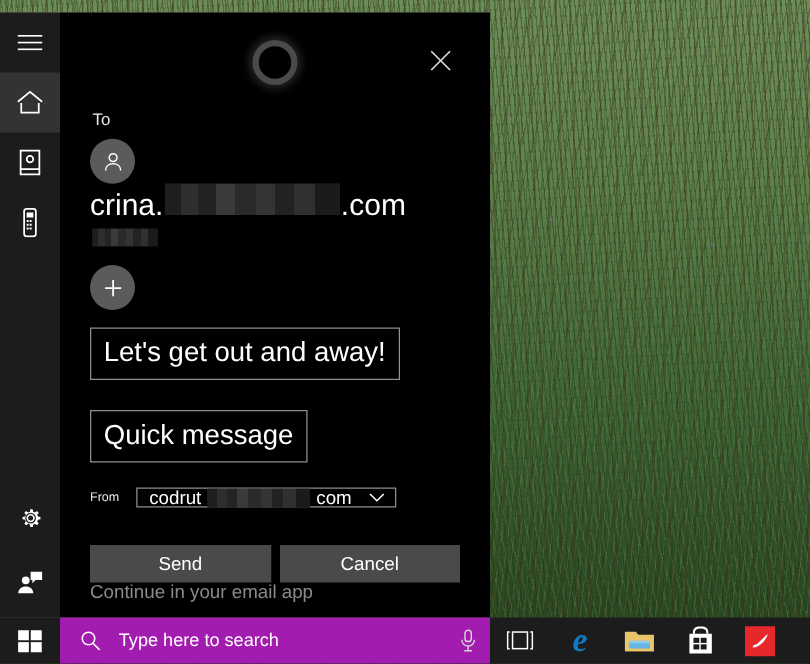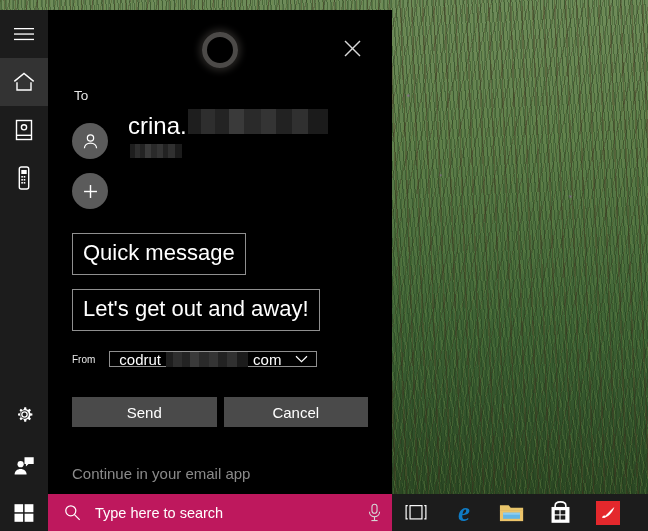--- a/index.html
+++ b/index.html
@@ -110,22 +110,23 @@
 
   .field-label {
     font-size: 13.5px;
     color: #e6e6e6;
     margin: 0 0 6px 2px;
     font-weight: 400;
   }
 
   .recipient-row {
     display: flex;
-    align-items: flex-end;
-    gap: 20px;
+    align-items: flex-start;
+    gap: 0;
+    flex-direction: column;
   }
   .avatar {
     width: 36px; height: 36px; flex: 0 0 36px;
     border-radius: 50%;
     background: #5b5b5b;
     display: flex; align-items: center; justify-content: center;
     margin-top: 2px;
   }
   .recipient-text { padding-top: 0px; min-width: 0; }
   .addr-line1 {
@@ -220,21 +221,21 @@
     background: #1c1c1c;
     display: flex;
     align-items: center;
   }
   #start-btn {
     width: 48px; height: 37px;
     display: flex; align-items: center; justify-content: center;
   }
   #search-box {
     width: 344px; height: 37px;
-    background: #be185d;
+    background: #a21caf;
     display: flex; align-items: center;
     padding: 0 10px 0 16px;
     gap: 14px;
   }
   #search-placeholder {
     flex: 1 1 auto;
     font-size: 14.5px;
     color: #ffffff;
     font-weight: 300;
   }
@@ -345,42 +346,43 @@
         <div class="avatar">
           <svg width="19" height="19" viewBox="0 0 20 20">
             <circle cx="10" cy="6.4" r="3.3" fill="none" stroke="#ffffff" stroke-width="1.3"></circle>
             <path d="M3.6 17.2c0-3.6 2.9-5.6 6.4-5.6s6.4 2 6.4 5.6" fill="none" stroke="#ffffff" stroke-width="1.3"></path>
           </svg>
         </div>
         <div class="recipient-text">
           <div class="addr-line1">
             <span>crina.</span>
             <span class="redact redact-1"></span>
+            <span>.com</span>
           </div>
           <div class="addr-line2">
             <span class="redact redact-2"></span>
           </div>
         </div>
       </div>
 
       <div style="margin-top:14px;">
         <div class="avatar">
           <svg width="19" height="19" viewBox="0 0 20 20">
             <line x1="10" y1="3.2" x2="10" y2="16.8" stroke="#ffffff" stroke-width="1.5"></line>
             <line x1="3.2" y1="10" x2="16.8" y2="10" stroke="#ffffff" stroke-width="1.5"></line>
           </svg>
         </div>
       </div>
 
+      <div style="margin-top:14px;">
+        <div class="msg-box">Let's get out and away!</div>
+      </div>
+
       <div style="margin-top:24px;">
         <div class="msg-box">Quick message</div>
-      </div>
-
-      <div style="margin-top:14px;">
-        <div class="msg-box">Let's get out and away!</div>
       </div>
 
       <div class="from-row" style="margin-top:20px;">
         <span class="from-label">From</span>
         <div class="from-select">
           <span>codrut</span>
           <span class="redact redact-3"></span>
           <span>com</span>
           <span class="chev">
             <svg width="13" height="8" viewBox="0 0 13 8">

